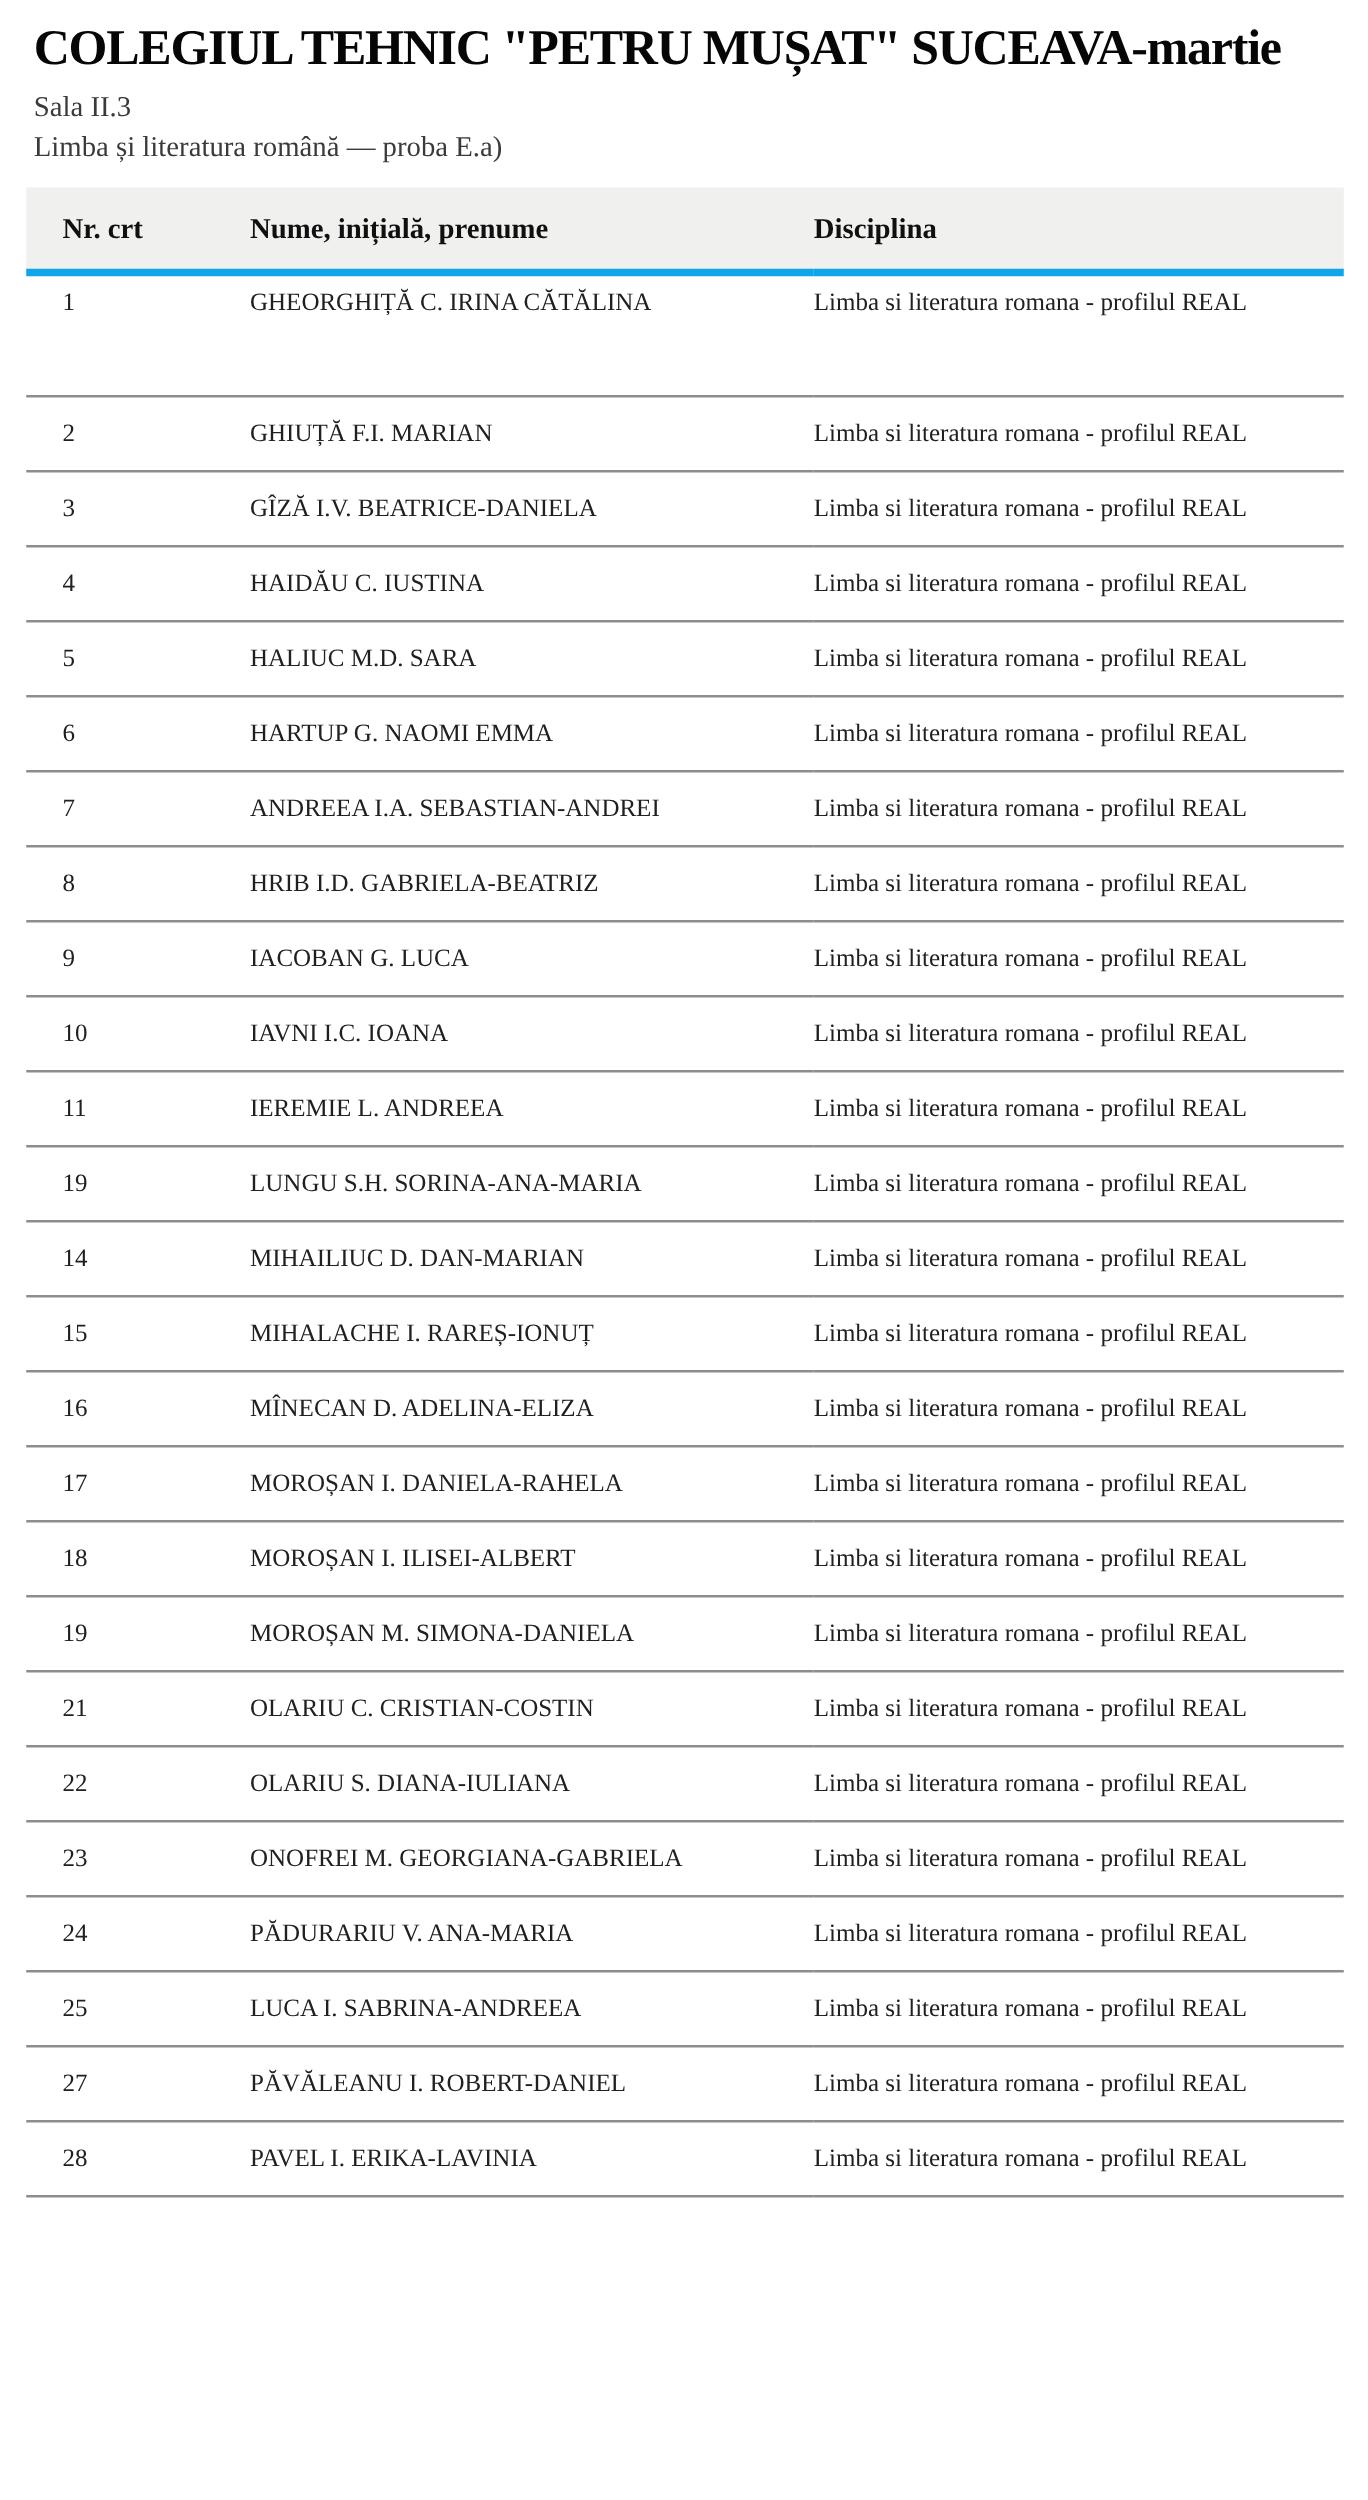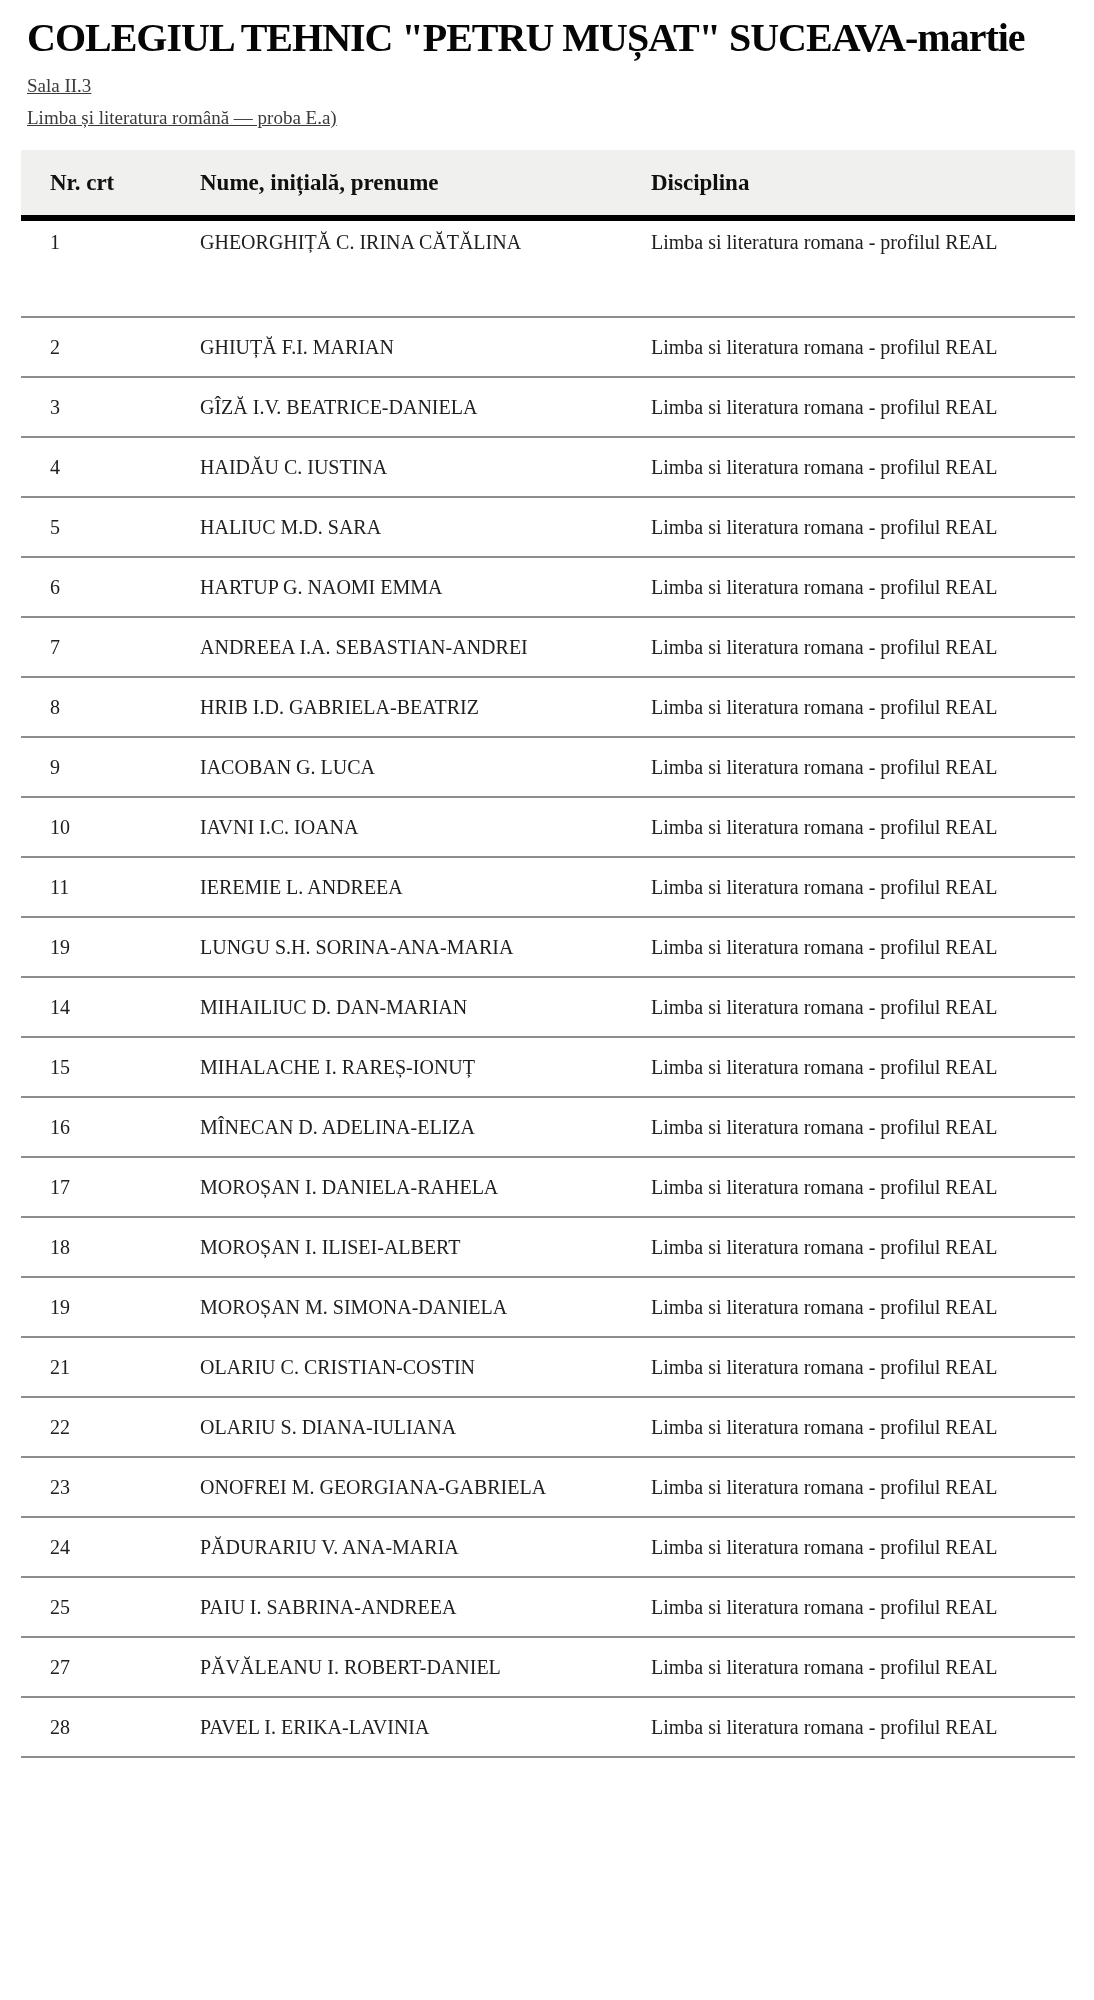--- a/index.html
+++ b/index.html
@@ -21,25 +21,24 @@
     padding: 14px 0 0 27px;
     font-size: 40px;
     line-height: 48px;
     font-weight: 700;
     letter-spacing: -1px;
     color: #060606;
     white-space: nowrap;
   }
   .subtitle-block { margin: 8px 0 0 27px; }
   .subtitle {
-    font-size: 19px;
+    font-size: 23px;
     line-height: 32px;
     color: #3a3a3a;
     white-space: nowrap;
-    text-decoration: underline;
   }
 
   table.roster {
     margin: 16px 0 0 21px;
     width: 1054px;
     border-collapse: collapse;
     table-layout: fixed;
   }
   col.c-nr   { width: 179px; }
   col.c-name { width: 451px; }
@@ -47,21 +46,21 @@
 
   thead th {
     background: #f0f0ef;
     height: 65px;
     text-align: left;
     vertical-align: middle;
     font-size: 23px;
     font-weight: 700;
     color: #101010;
     padding: 0;
-    border-bottom: 6px solid #000000;
+    border-bottom: 6px solid #0ea5e9;
     white-space: nowrap;
   }
   th.col-nr, td.col-nr { padding-left: 29px; }
 
   tbody td {
     height: 58px;
     padding: 0;
     vertical-align: middle;
     font-size: 20px;
     color: #202020;
@@ -205,21 +204,21 @@
     <td class="col-name">ONOFREI M. GEORGIANA-GABRIELA</td>
     <td class="col-disc">Limba si literatura romana - profilul REAL</td>
   </tr>
         <tr>
     <td class="col-nr">24</td>
     <td class="col-name">PĂDURARIU V. ANA-MARIA</td>
     <td class="col-disc">Limba si literatura romana - profilul REAL</td>
   </tr>
         <tr>
     <td class="col-nr">25</td>
-    <td class="col-name">PAIU I. SABRINA-ANDREEA</td>
+    <td class="col-name">LUCA I. SABRINA-ANDREEA</td>
     <td class="col-disc">Limba si literatura romana - profilul REAL</td>
   </tr>
         <tr>
     <td class="col-nr">27</td>
     <td class="col-name">PĂVĂLEANU I. ROBERT-DANIEL</td>
     <td class="col-disc">Limba si literatura romana - profilul REAL</td>
   </tr>
         <tr>
     <td class="col-nr">28</td>
     <td class="col-name">PAVEL I. ERIKA-LAVINIA</td>

